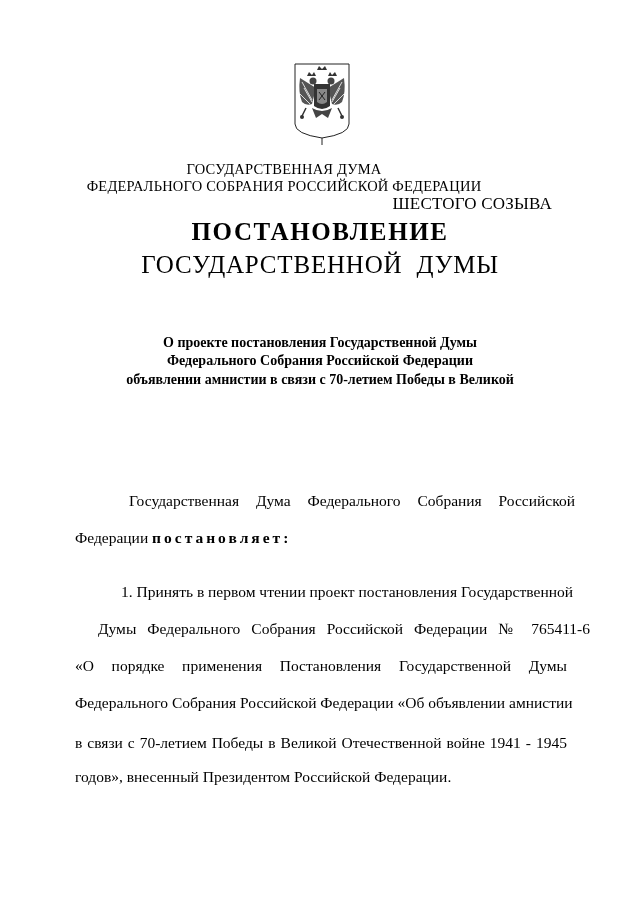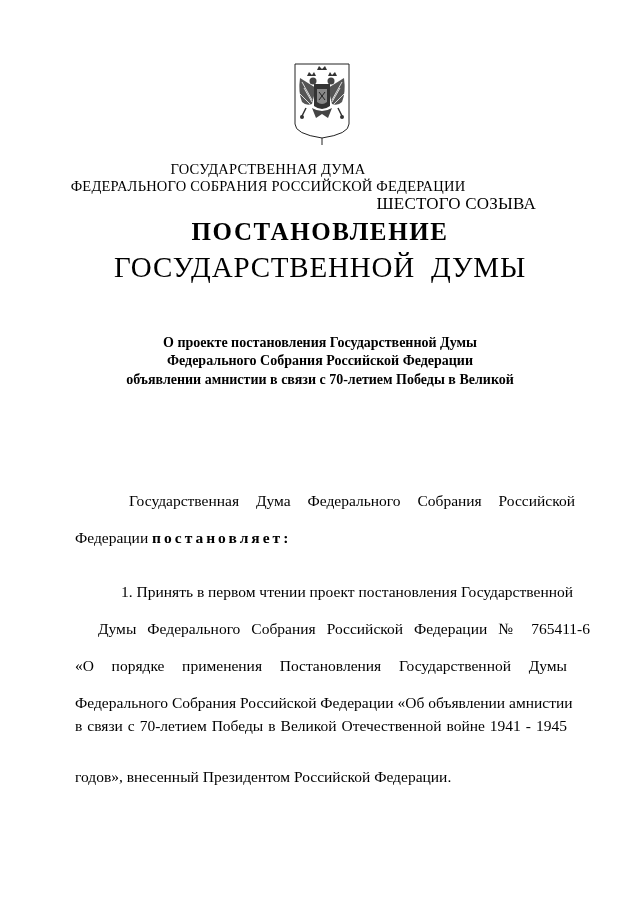--- a/index.html
+++ b/index.html
@@ -1,27 +1,27 @@
 <!DOCTYPE html>
 <html><head>
 <meta charset="utf-8">
 <style>
   html, body { margin: 0; padding: 0; background: #ffffff; }
   body { width: 640px; height: 905px; position: relative; overflow: hidden;
          font-family: "Liberation Serif", "DejaVu Serif", serif; color: #000; }
   .emblem { position: absolute; left: 292px; top: 62px; width: 60px; height: 84px; }
   .hdr { position: absolute; left: 0; width: 536px; text-align: center;
-         font-size: 14.5px; letter-spacing: 0.2px; line-height: 17px; }
+         font-size: 14.5px; letter-spacing: 0.2px; line-height: 17px; padding-left: 16px; }
   .hdr1 { top: 161px; }
   .hdr2 { top: 178px; }
   .hdr3 { top: 195px; font-size: 17px; text-align: right; }
   .title { position: absolute; left: 0; width: 640px; text-align: center;
            top: 218px; font-size: 25px; font-weight: bold; letter-spacing: 1.6px; }
   .subtitle { position: absolute; left: 0; width: 640px; text-align: center;
-              top: 251px; font-size: 29px; letter-spacing: 0.8px; }
+              top: 251px; font-size: 25px; letter-spacing: 0.8px; }
   .subject { position: absolute; left: 70px; width: 500px; top: 334px;
              text-align: center; font-weight: bold; font-size: 14px; line-height: 18.3px; }
   .subject div { white-space: nowrap; }
   .para { position: absolute; left: 75px; width: 492px; font-size: 15.5px; }
   .line { position: absolute; left: 0; width: 492px; white-space: nowrap; }
   .justify { text-align: justify; text-align-last: justify; }
   .spaced { font-weight: bold; letter-spacing: 3px; }
 </style>
 </head>
 <body>
@@ -72,15 +72,15 @@
   <div class="line" style="top:37px;">
     <span>Федерации </span><span class="spaced">постановляет:</span>
   </div>
 </div>
 
 <div class="para" style="top:583px;">
   <div class="line justify" style="top:0; left:46px; width:446px;">1. Принять в первом чтении проект постановления Государственной</div>
   <div class="line justify" style="top:37px;margin-left:23px;">Думы Федерального Собрания Российской Федерации № 765411-6</div>
   <div class="line justify" style="top:74px;">«О порядке применения Постановления Государственной Думы</div>
   <div class="line justify" style="top:111px;">Федерального Собрания Российской Федерации «Об объявлении амнистии</div>
-  <div class="line justify" style="top:134px;font-family:Liberation Serif, serif;">в связи с 70-летием Победы в Великой Отечественной войне 1941 - 1945</div>
+  <div class="line justify" style="top:151px;font-family:Liberation Serif, serif;">в связи с 70-летием Победы в Великой Отечественной войне 1941 - 1945</div>
   <div class="line" style="top:185px;">годов», внесенный Президентом Российской Федерации.</div>
 </div>
 
 </body></html>

